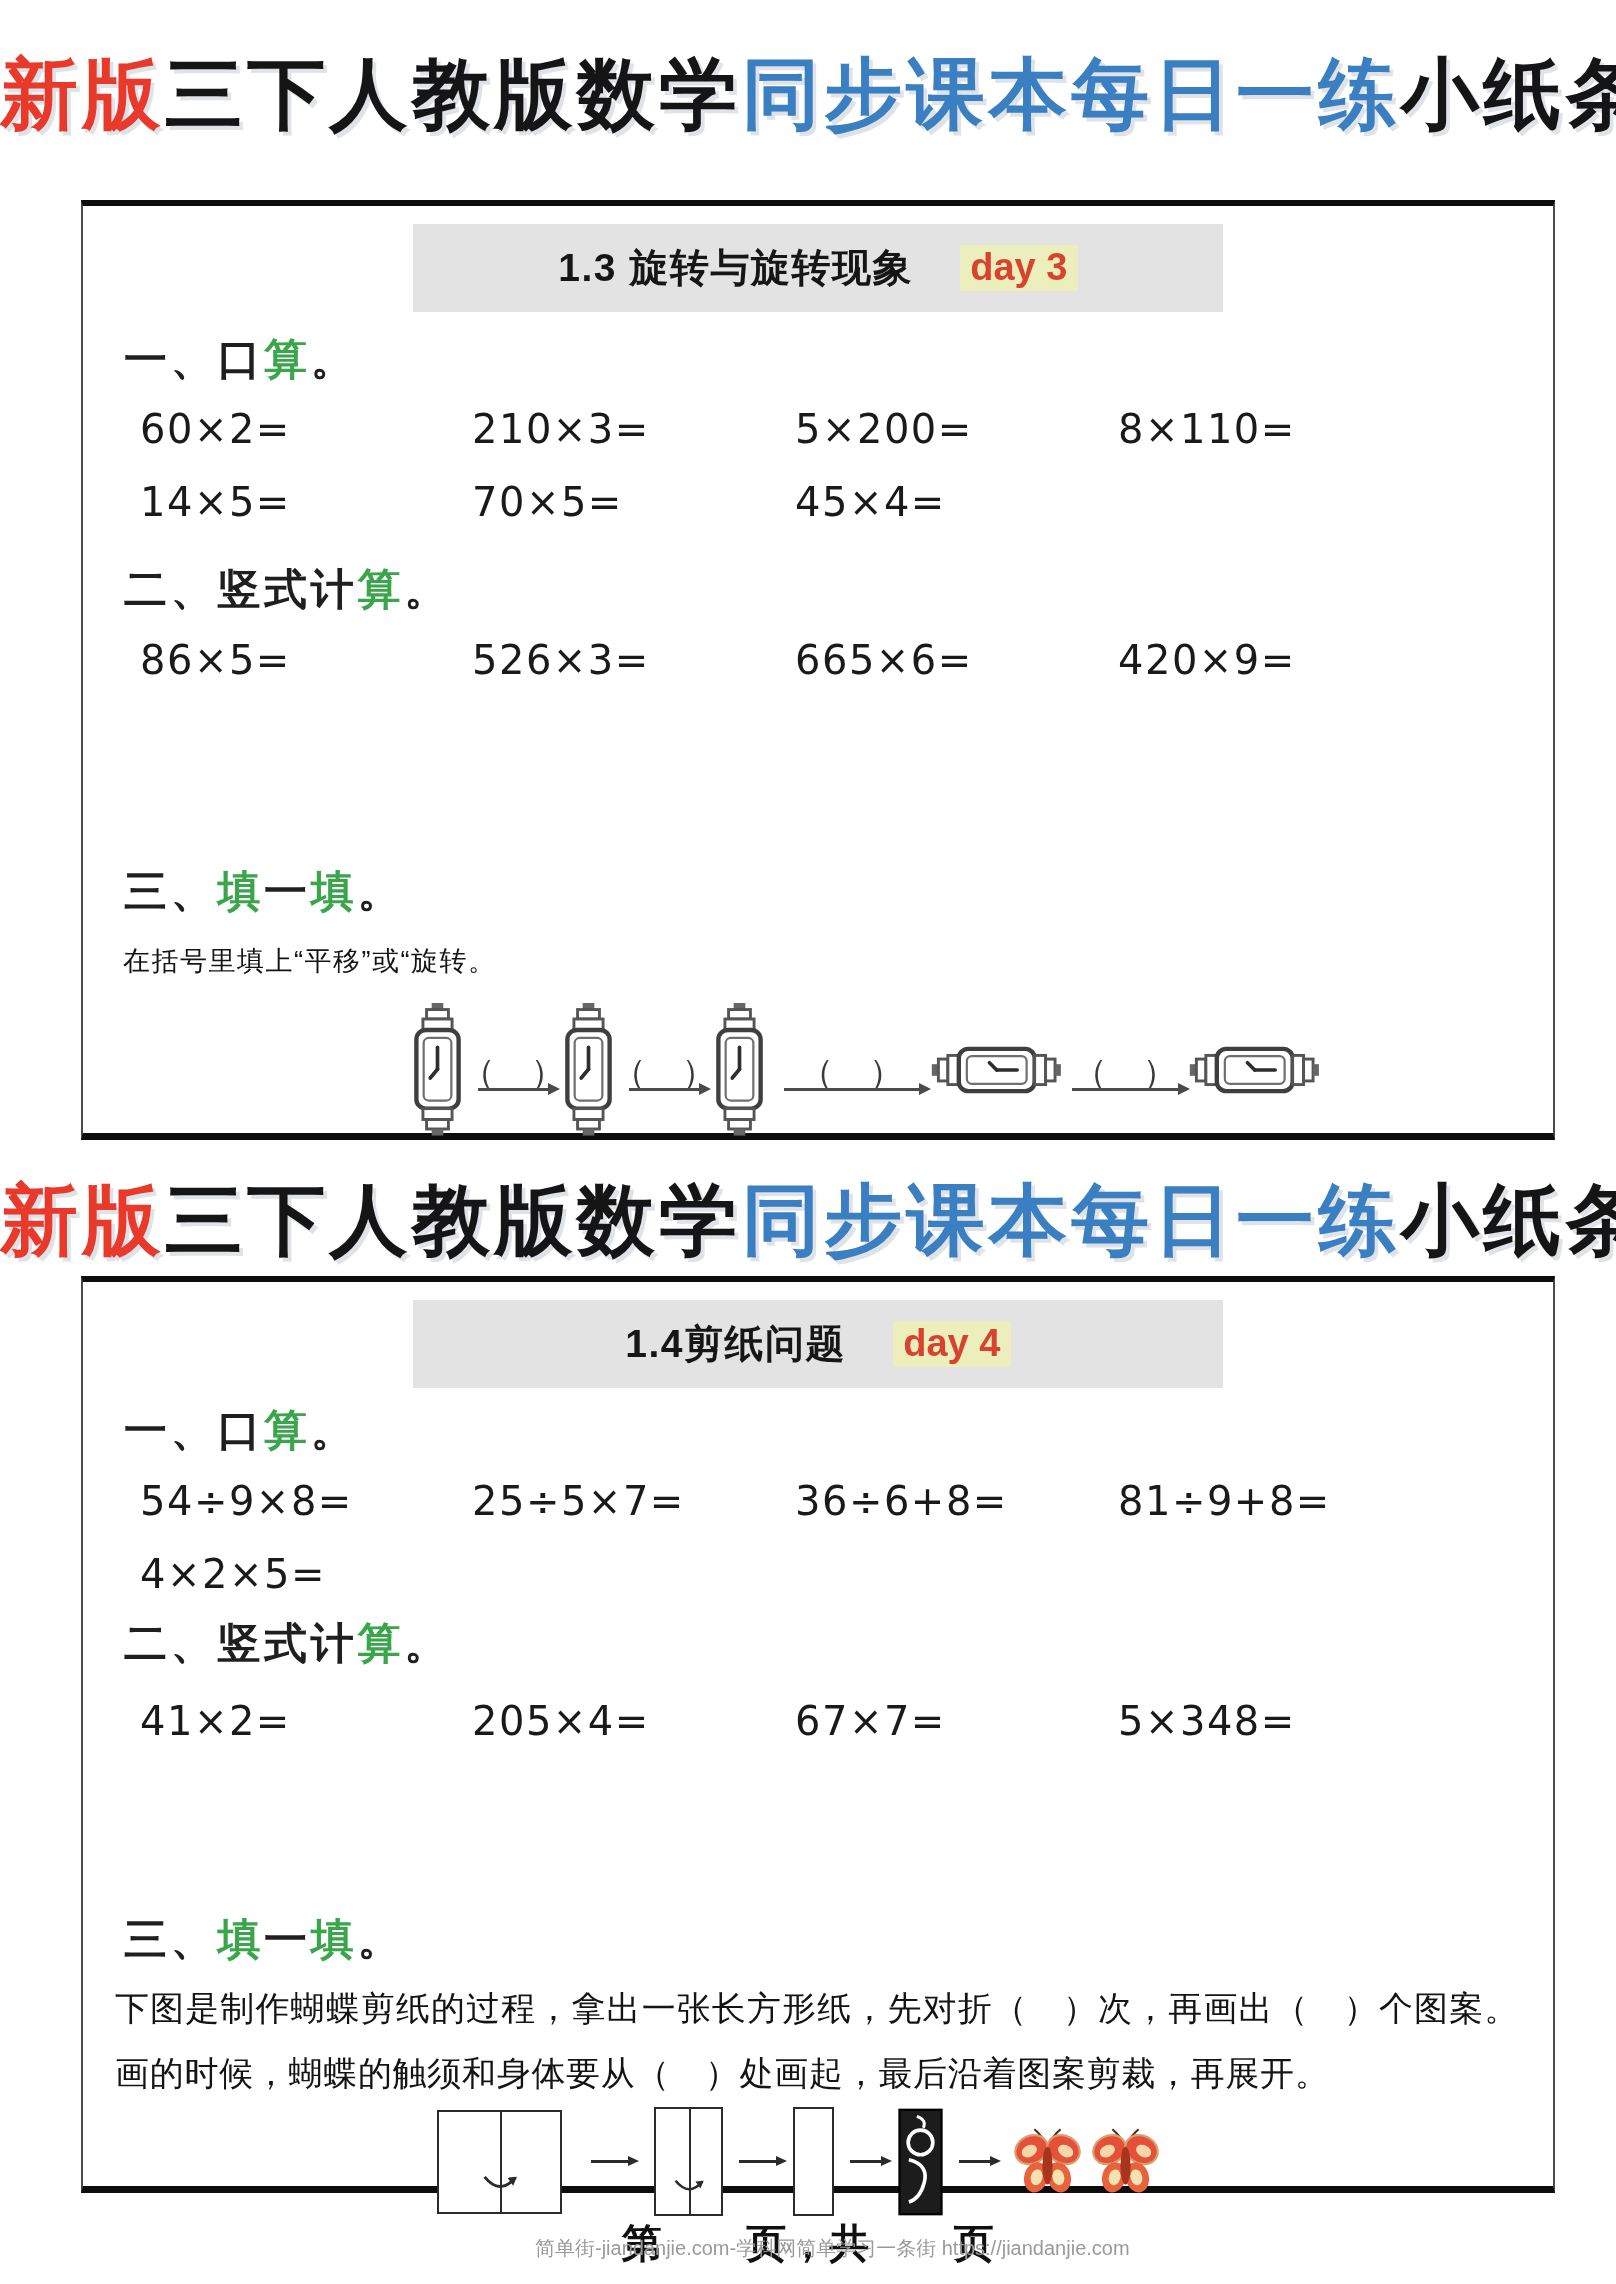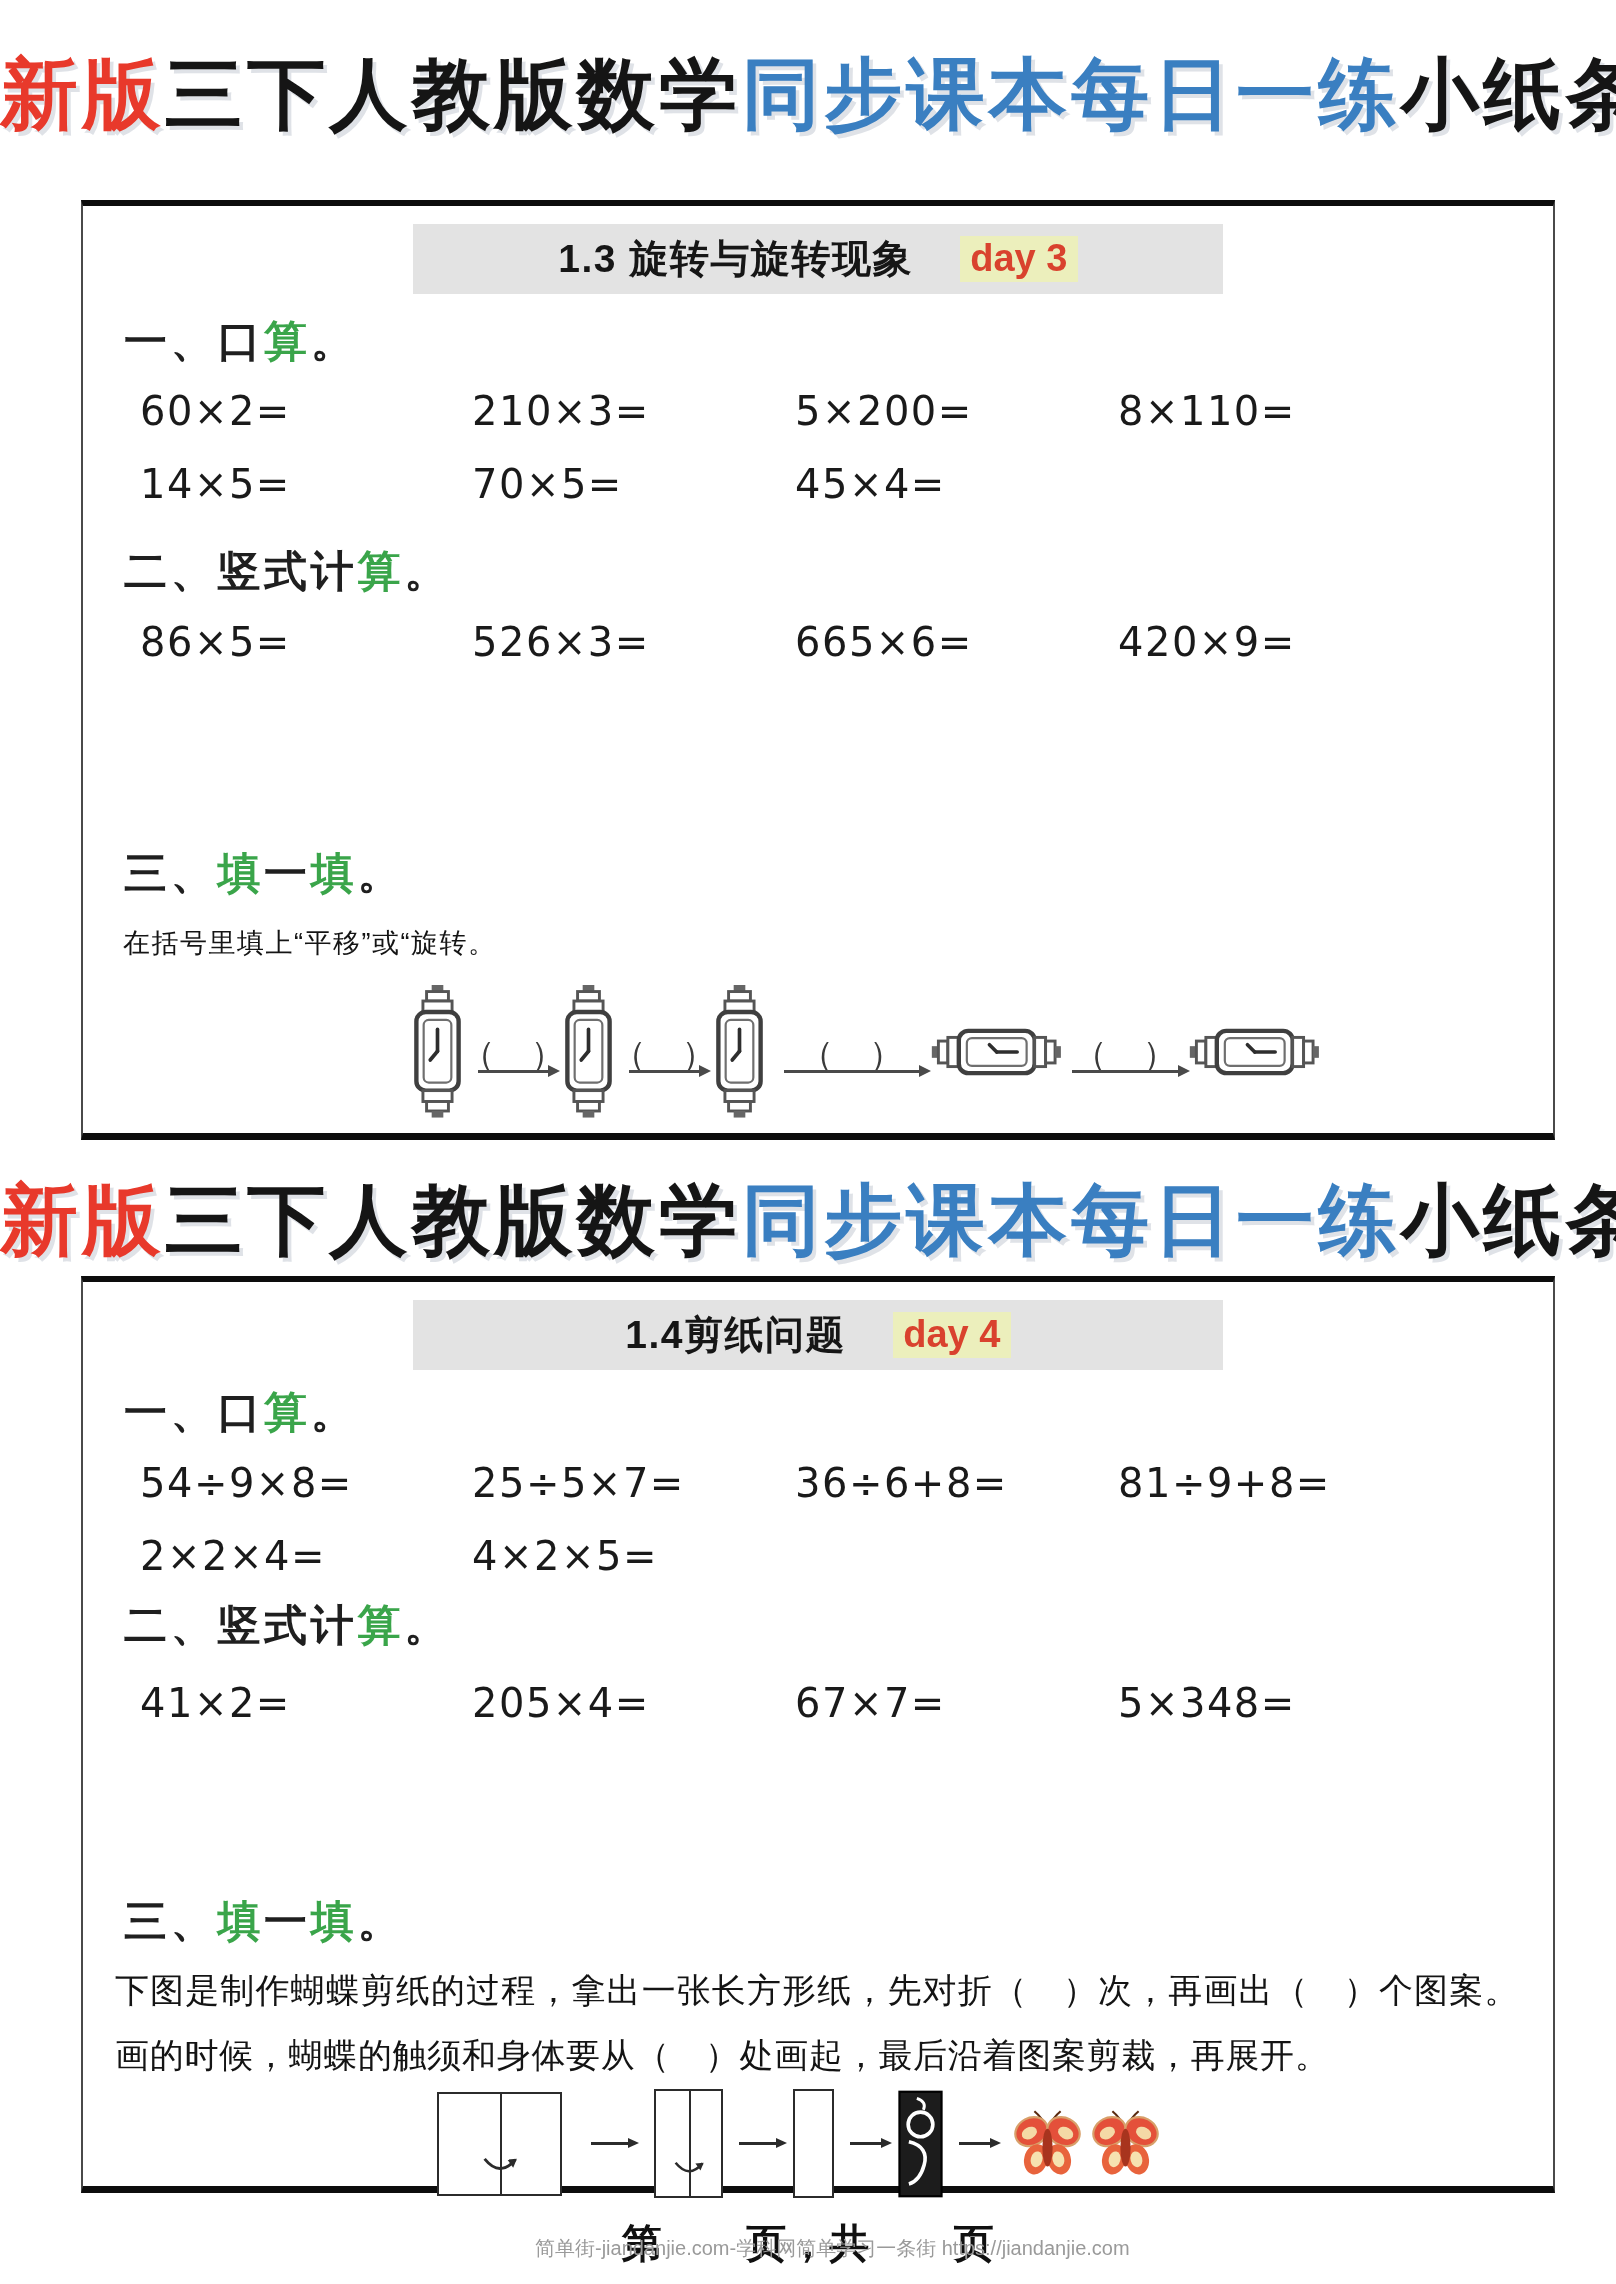--- a/index.html
+++ b/index.html
@@ -20,21 +20,21 @@
   
   .panel {
     position:absolute; left:81px; width:1474px; box-sizing:border-box; background:#fff;
     border-left:2.2px solid #4a4a4a; border-right:2.2px solid #4a4a4a;
     border-top:6.6px solid #0d0d0d; border-bottom:7.3px solid #0d0d0d;
   }
   #panel1 { top:200px;  height:940px; }
   #panel2 { top:1276px; height:917px; }
 
   .lesson-bar {
-    margin:17.6px auto 0; width:810px; height:70px; background:#e3e3e3;
+    margin:17.6px auto 0; width:810px; height:88px; background:#e3e3e3;
     display:flex; align-items:center; justify-content:center; gap:47px;
   }
   .lesson-title { font-size:39px; font-weight:700; color:#161616; letter-spacing:1.5px; }
   .day-badge { background:#ecefbc; color:#d9422e; font-size:38px; font-weight:700; padding:1.5px 10.3px; }
 
   .sec-heading {
     margin:19px 0 0 41px; font-size:43px; font-weight:700;
     color:#1f1f1f; letter-spacing:3.7px;
   }
   .problem-grid {
@@ -217,21 +217,20 @@
     <span class="lesson-title">1.4剪纸问题</span>
     <span class="day-badge">day 4</span>
   </div>
 
   <div class="sec-heading" style="margin-top:14.7px"><span style="color: rgb(31, 31, 31);">一、</span><span style="color: rgb(31, 31, 31);">口</span><span style="color: rgb(58, 165, 74);">算</span><span style="color: rgb(31, 31, 31);">。</span></div>
   <div class="problem-grid">
     <div class="cell">54÷9×8=</div>
     <div class="cell">25÷5×7=</div>
     <div class="cell">36÷6+8=</div>
     <div class="cell">81÷9+8=</div>
-    <div class="cell">2×2×4=</div>
     <div class="cell">4×2×5=</div>
   </div>
 
   <div class="sec-heading" style="margin-top:4.4px"><span style="color: rgb(31, 31, 31);">二、</span><span style="color: rgb(31, 31, 31);">竖式计</span><span style="color: rgb(58, 165, 74);">算</span><span style="color: rgb(31, 31, 31);">。</span></div>
   <div class="problem-grid" style="margin-top:11.7px">
     <div class="cell">41×2=</div>
     <div class="cell">205×4=</div>
     <div class="cell">67×7=</div>
     <div class="cell">5×348=</div>
   </div>

